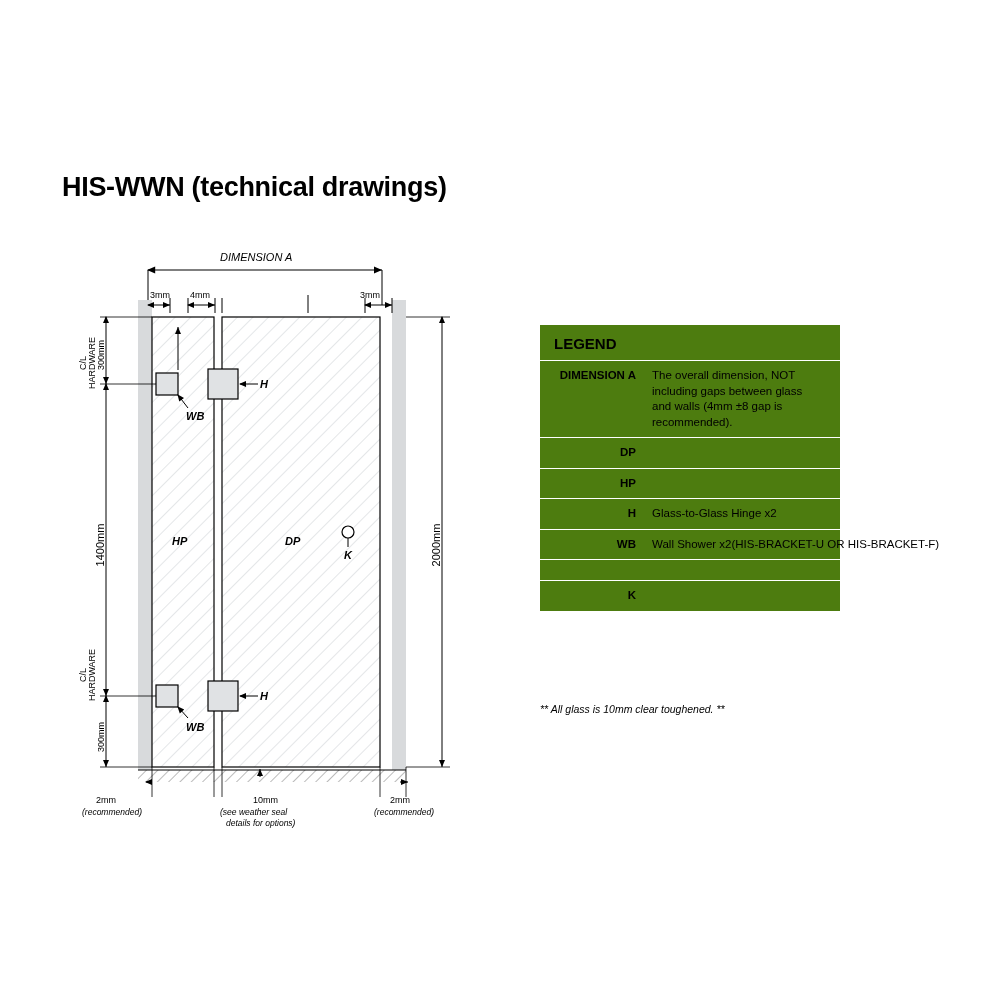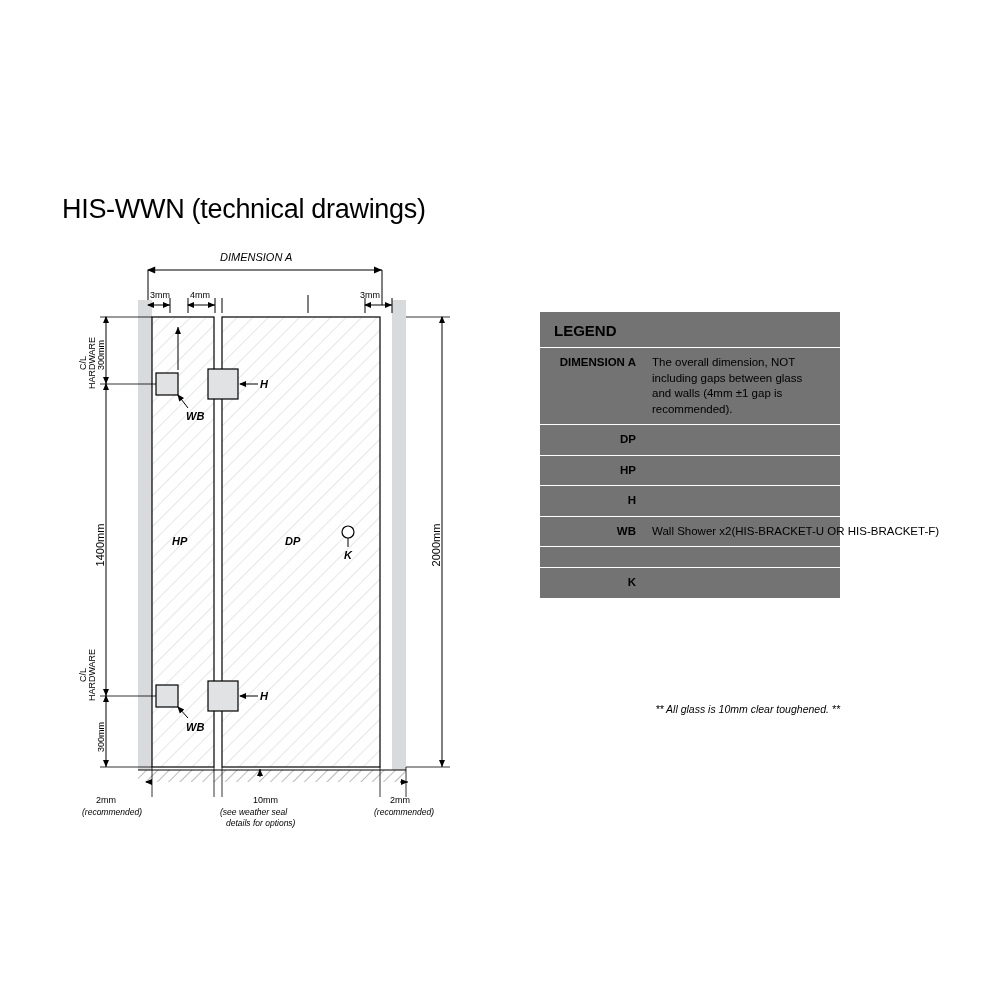--- a/index.html
+++ b/index.html
@@ -2,51 +2,51 @@
 <html><head>
 <meta charset="utf-8">
 <style>
   html,body{margin:0;padding:0;}
   body{
     width:1000px;height:1000px;background:#ffffff;
     font-family:"Liberation Sans", sans-serif;color:#000;
     position:relative;overflow:hidden;
   }
   .title{
-    position:absolute;left:62px;top:194px;
-    font-size:27px;font-weight:normal;letter-spacing:-0.3px;
+    position:absolute;left:62px;top:172px;
+    font-size:27px;font-weight:bold;letter-spacing:-0.3px;
   }
 
   
   #drawing{position:absolute;left:60px;top:245px;width:460px;height:600px;}
 
   
   #legend{
-    position:absolute;left:540px;top:312px;width:300px;
-    background:#737373;
+    position:absolute;left:540px;top:325px;width:300px;
+    background:#4d7c0f;
   }
   .lg-head{
     padding:10px 14px 8px 14px;font-size:15px;font-weight:bold;
     border-bottom:1px solid #ffffff;
   }
   .lg-row{
     display:flex;border-bottom:1px solid #ffffff;min-height:26px;
   }
   .lg-key{
     width:92px;flex:0 0 92px;text-align:right;padding:7px 8px 7px 4px;
     font-size:11.5px;font-weight:bold;line-height:1.35;
   }
   .lg-val{
     flex:1;padding:7px 8px 7px 8px;font-size:11.5px;line-height:1.35;
     white-space:pre-line;
   }
   .lg-val.wide{white-space:nowrap;}
   .lg-row.spacer{min-height:20px;}
   .lg-note{
-    position:absolute;left:540px;width:300px;text-align:right;
+    position:absolute;left:540px;width:300px;text-align:left;
     font-size:10.5px;font-style:italic;
   }
 
   
   .t{font-family:"Liberation Sans", sans-serif;font-size:11px;fill:#000;}
   .tb{font-family:"Liberation Sans", sans-serif;font-size:11px;fill:#000;font-weight:bold;font-style:italic;}
   .ti{font-family:"Liberation Sans", sans-serif;font-size:11px;fill:#000;font-style:italic;}
   .tsm{font-family:"Liberation Sans", sans-serif;font-size:9px;fill:#000;}
   .tsmi{font-family:"Liberation Sans", sans-serif;font-size:8.5px;fill:#000;font-style:italic;}
 </style>
@@ -168,34 +168,35 @@
 </svg>
 </div>
 
 <div id="legend">
   <div class="lg-head">LEGEND</div>
 
   <div class="lg-row">
     <div class="lg-key">DIMENSION A</div>
     <div class="lg-val">The overall dimension, NOT
 including gaps between glass
-and walls (4mm ±1 gap is
+and walls (4mm ±8 gap is
 recommended).</div>
   </div>
 
   <div class="lg-row">
     <div class="lg-key">DP</div>
   </div>
 
   <div class="lg-row">
     <div class="lg-key">HP</div>
   </div>
 
   <div class="lg-row">
     <div class="lg-key">H</div>
+    <div class="lg-val">Glass-to-Glass Hinge x2</div>
   </div>
 
   <div class="lg-row">
     <div class="lg-key">WB</div>
     <div class="lg-val wide">Wall Shower x2(HIS-BRACKET-U OR HIS-BRACKET-F)</div>
   </div>
 
   <div class="lg-row spacer">
     <div class="lg-key"></div>
     <div class="lg-val"></div>

